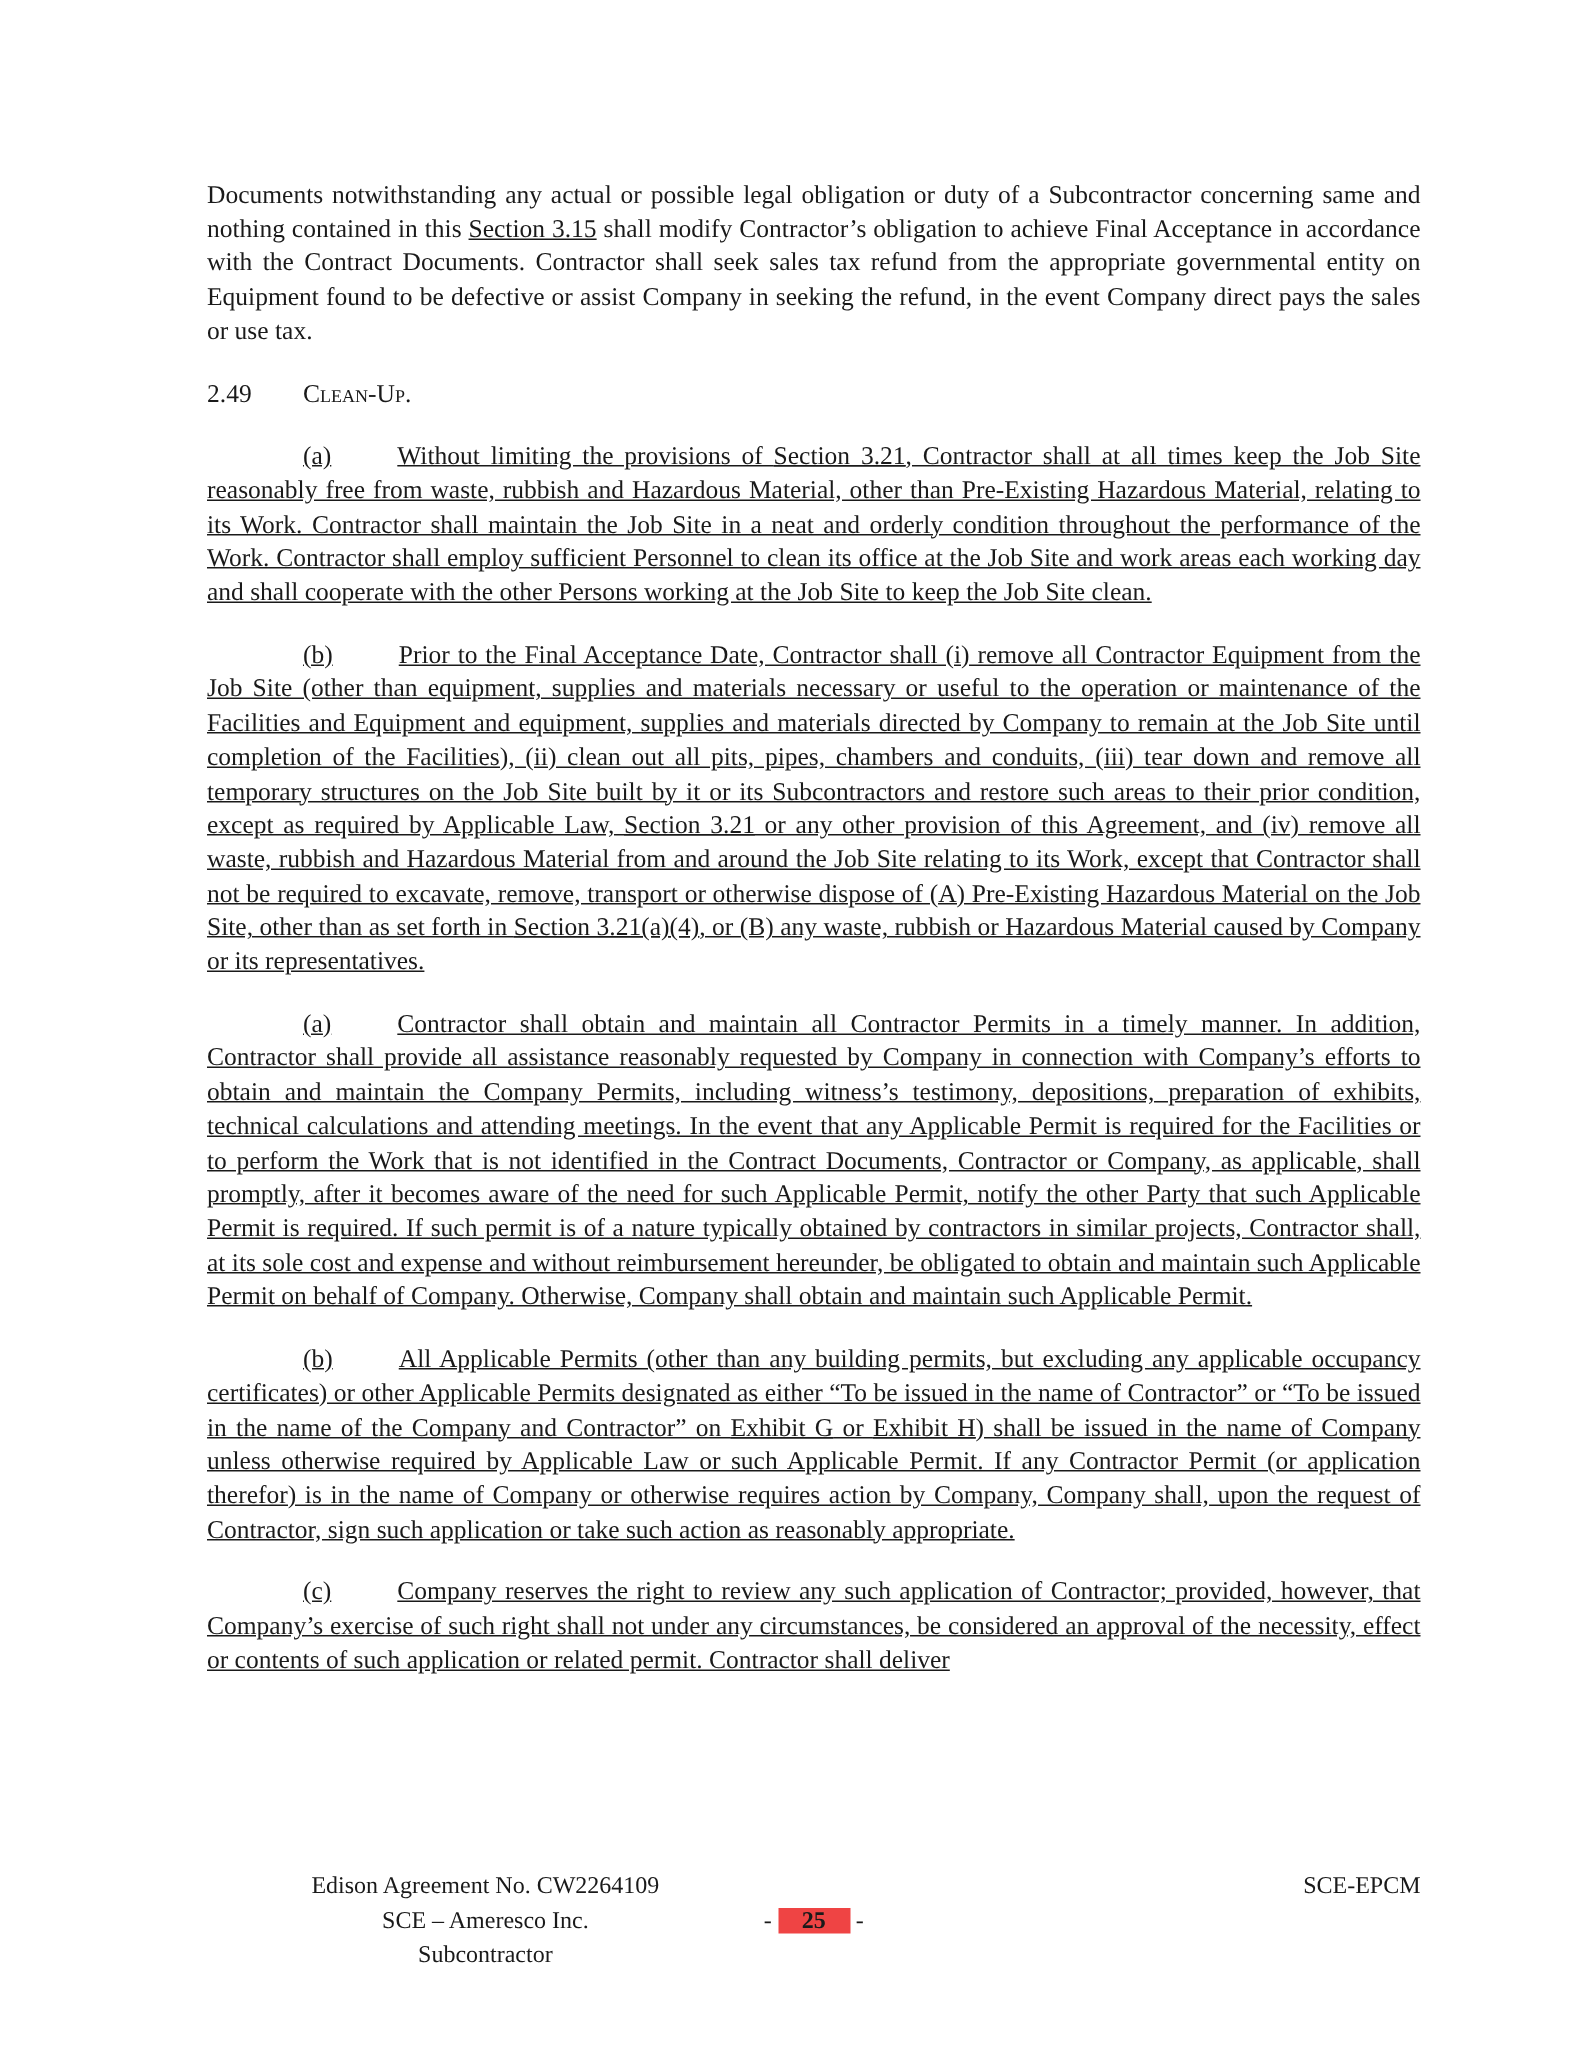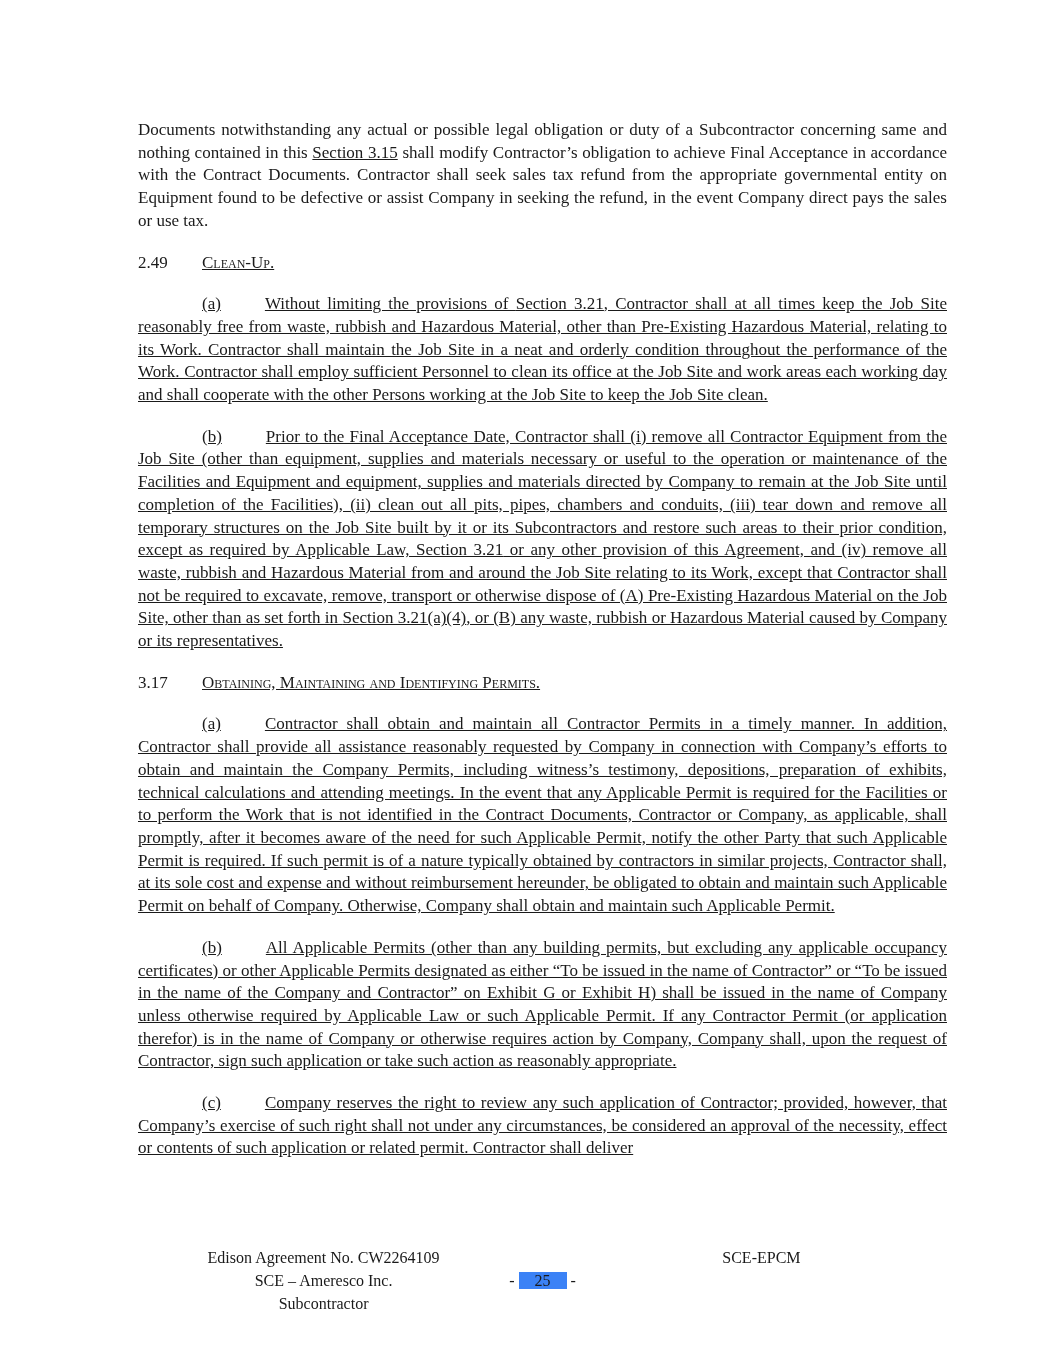--- a/index.html
+++ b/index.html
@@ -45,41 +45,41 @@
     font-size: 17px;
     line-height: 22.7px;
     text-align: left;
   }
   .secnum {
     display: inline-block;
     width: 64px;
   }
   .sectitle {
     font-variant: small-caps;
-    text-decoration: underline;
   }
   .u {
     text-decoration: underline;
   }
   .footer {
     position: absolute;
     left: 123px;
     right: 123px;
     bottom: 50px;
     display: grid;
     grid-template-columns: 1fr auto 1fr;
     font-size: 16px;
     line-height: 23px;
   }
   .footer-left   { text-align: center; }
   .footer-center { text-align: center; padding-top: 23px; }
-  .footer-right  { text-align: center; }
+  .footer-right  { text-align: right; }
   .pagenum {
-    background: #3b82f6;
+    background: #ef4444;
     padding: 0 16px;
+    font-weight: bold;
   }
 </style>
 </head>
 <body>
 
 <div class="page">
   <div class="content">
 
     <p class="para block"><span>Documents notwithstanding any actual or possible legal obligation or duty of a Subcontractor concerning same and nothing contained in this </span><span class="u">Section 3.15</span><span> shall modify Contractor’s obligation to achieve Final Acceptance in accordance with the Contract Documents.  Contractor shall seek sales tax refund from the appropriate governmental entity on Equipment found to be defective or assist Company in seeking the refund, in the event Company direct pays the sales or use tax.</span></p>
 
@@ -88,23 +88,20 @@
     </p>
 
     <p class="para indent block">
       <span class="plabel">(a)</span><span class="tab"></span><span><span>Without limiting the provisions of </span><span class="u">Section 3.21</span><span>, Contractor shall at all times keep the Job Site reasonably free from waste, rubbish and Hazardous Material, other than Pre-Existing Hazardous Material, relating to its Work.  Contractor shall maintain the Job Site in a neat and orderly condition throughout the performance of the Work.  Contractor shall employ sufficient Personnel to clean its office at the Job Site and work areas each working day and shall cooperate with the other Persons working at the Job Site to keep the Job Site clean.</span></span>
     </p>
 
     <p class="para indent block">
       <span class="plabel">(b)</span><span class="tab"></span><span><span>Prior to the Final Acceptance Date, Contractor shall (i) remove all Contractor Equipment from the Job Site (other than equipment, supplies and materials necessary or useful to the operation or maintenance of the Facilities and Equipment and equipment, supplies and materials directed by Company to remain at the Job Site until completion of the Facilities), (ii) clean out all pits, pipes, chambers and conduits, (iii) tear down and remove all temporary structures on the Job Site built by it or its Subcontractors and restore such areas to their prior condition, except as required by Applicable Law, </span><span class="u">Section 3.21</span><span> or any other provision of this Agreement, and (iv) remove all waste, rubbish and Hazardous Material from and around the Job Site relating to its Work, except that Contractor shall not be required to excavate, remove, transport or otherwise dispose of (A) Pre-Existing Hazardous Material on the Job Site, other than as set forth in </span><span class="u">Section 3.21(a)(4)</span><span>, or (B) any waste, rubbish or Hazardous Material caused by Company or its representatives.</span></span>
     </p>
 
-    <p class="heading block">
-      <span class="secnum">3.17</span><span class="sectitle">Obtaining, Maintaining and Identifying Permits.</span>
-    </p>
 
     <p class="para indent block">
       <span class="plabel">(a)</span><span class="tab"></span><span><span>Contractor shall obtain and maintain all Contractor Permits in a timely manner.  In addition, Contractor shall provide all assistance reasonably requested by Company in connection with Company’s efforts to obtain and maintain the Company Permits, including witness’s testimony, depositions, preparation of exhibits, technical calculations and attending meetings.  In the event that any Applicable Permit is required for the Facilities or to perform the Work that is not identified in the Contract Documents, Contractor or Company, as applicable, shall promptly, after it becomes aware of the need for such Applicable Permit, notify the other Party that such Applicable Permit is required.  If such permit is of a nature typically obtained by contractors in similar projects, Contractor shall, at its sole cost and expense and without reimbursement hereunder, be obligated to obtain and maintain such Applicable Permit on behalf of Company. Otherwise, Company shall obtain and maintain such Applicable Permit.</span></span>
     </p>
 
     <p class="para indent block">
       <span class="plabel">(b)</span><span class="tab"></span><span><span>All Applicable Permits (other than any building permits, but excluding any applicable occupancy certificates) or other Applicable Permits designated as either “To be issued in the name of Contractor” or “To be issued in the name of the Company and Contractor” on </span><span class="u">Exhibit G</span><span> or </span><span class="u">Exhibit H</span><span>) shall be issued in the name of Company unless otherwise required by Applicable Law or such Applicable Permit. If any Contractor Permit (or application therefor) is in the name of Company or otherwise requires action by Company, Company shall, upon the request of Contractor, sign such application or take such action as reasonably appropriate.</span></span>
     </p>
 
     <p class="para indent block">

